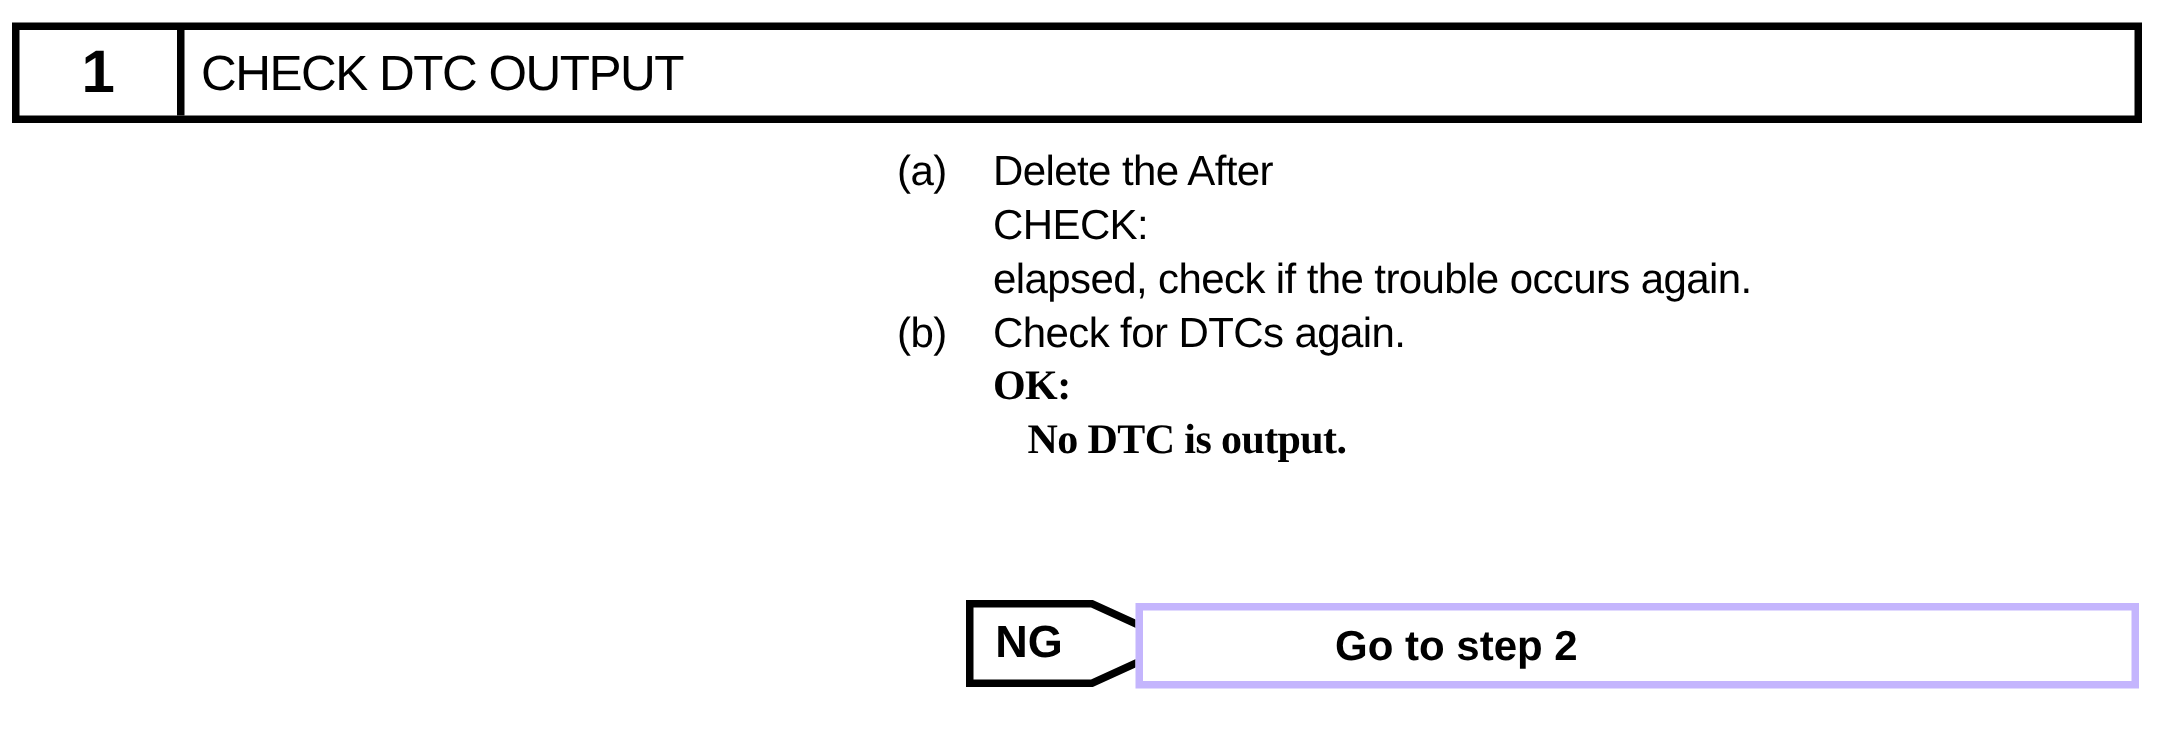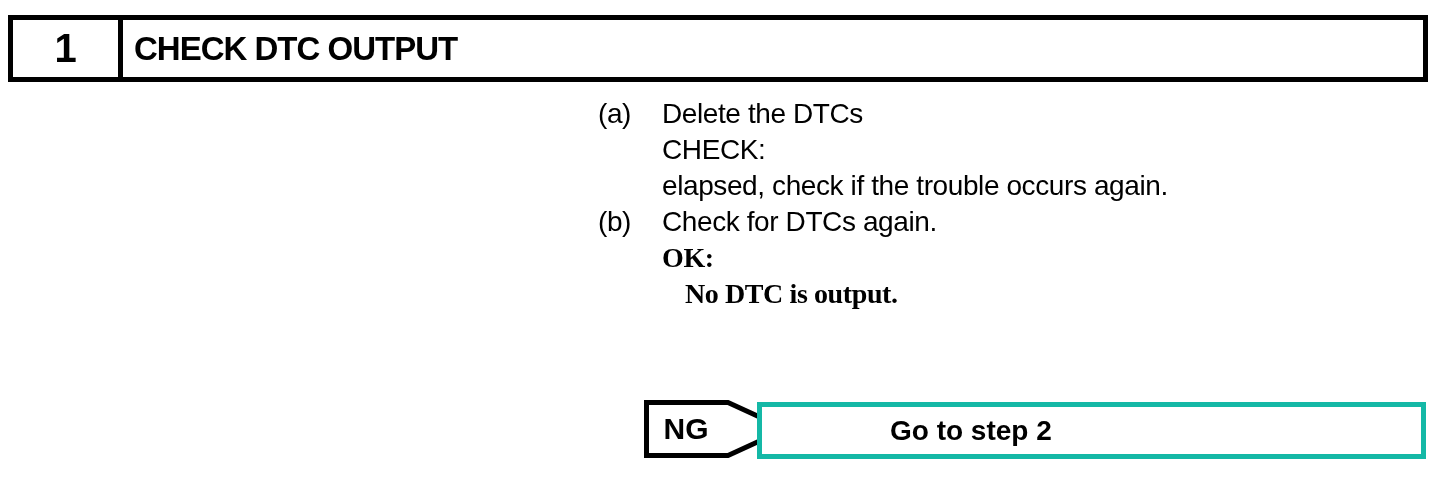--- a/index.html
+++ b/index.html
@@ -39,21 +39,21 @@
     justify-content: center;
     font-weight: bold;
     font-size: 40px;
     flex: 0 0 auto;
   }
   .step-title {
     flex: 1 1 auto;
     display: flex;
     align-items: center;
     padding-left: 11px;
-    font-weight: bold;
+    font-weight: normal;
     font-size: 33px;
     letter-spacing: -1px;
     white-space: nowrap;
   }
 
   
   .body-text {
     position: absolute;
     left: 598px;
     top: 96px;
@@ -93,21 +93,21 @@
     font-weight: bold;
     font-size: 30px;
   }
   .action-box {
     position: absolute;
     left: 757px;
     top: 402px;
     width: 669px;
     height: 57px;
     box-sizing: border-box;
-    border: 5px solid #14b8a6;
+    border: 5px solid #c4b5fd;
     background: #ffffff;
     display: flex;
     align-items: center;
     padding-left: 128px;
     font-weight: bold;
     font-size: 28px;
     white-space: nowrap;
   }
 </style>
 </head>
@@ -119,21 +119,21 @@
     <div class="step-num">
       <span>1</span>
     </div>
     <div class="step-title">
       <span>CHECK DTC OUTPUT</span>
     </div>
   </div>
 
   <div class="body-text">
     <div class="line">
-      <span class="marker">(a)</span><span>Delete the DTCs</span>
+      <span class="marker">(a)</span><span>Delete the After</span>
     </div>
     <div class="line cont">CHECK:</div>
     <div class="line cont">elapsed, check if the trouble occurs again.</div>
     <div class="line">
       <span class="marker">(b)</span><span>Check for DTCs again.</span>
     </div>
     <div class="line cont bold">OK:</div>
     <div class="line result bold">No DTC is output.</div>
   </div>
 

